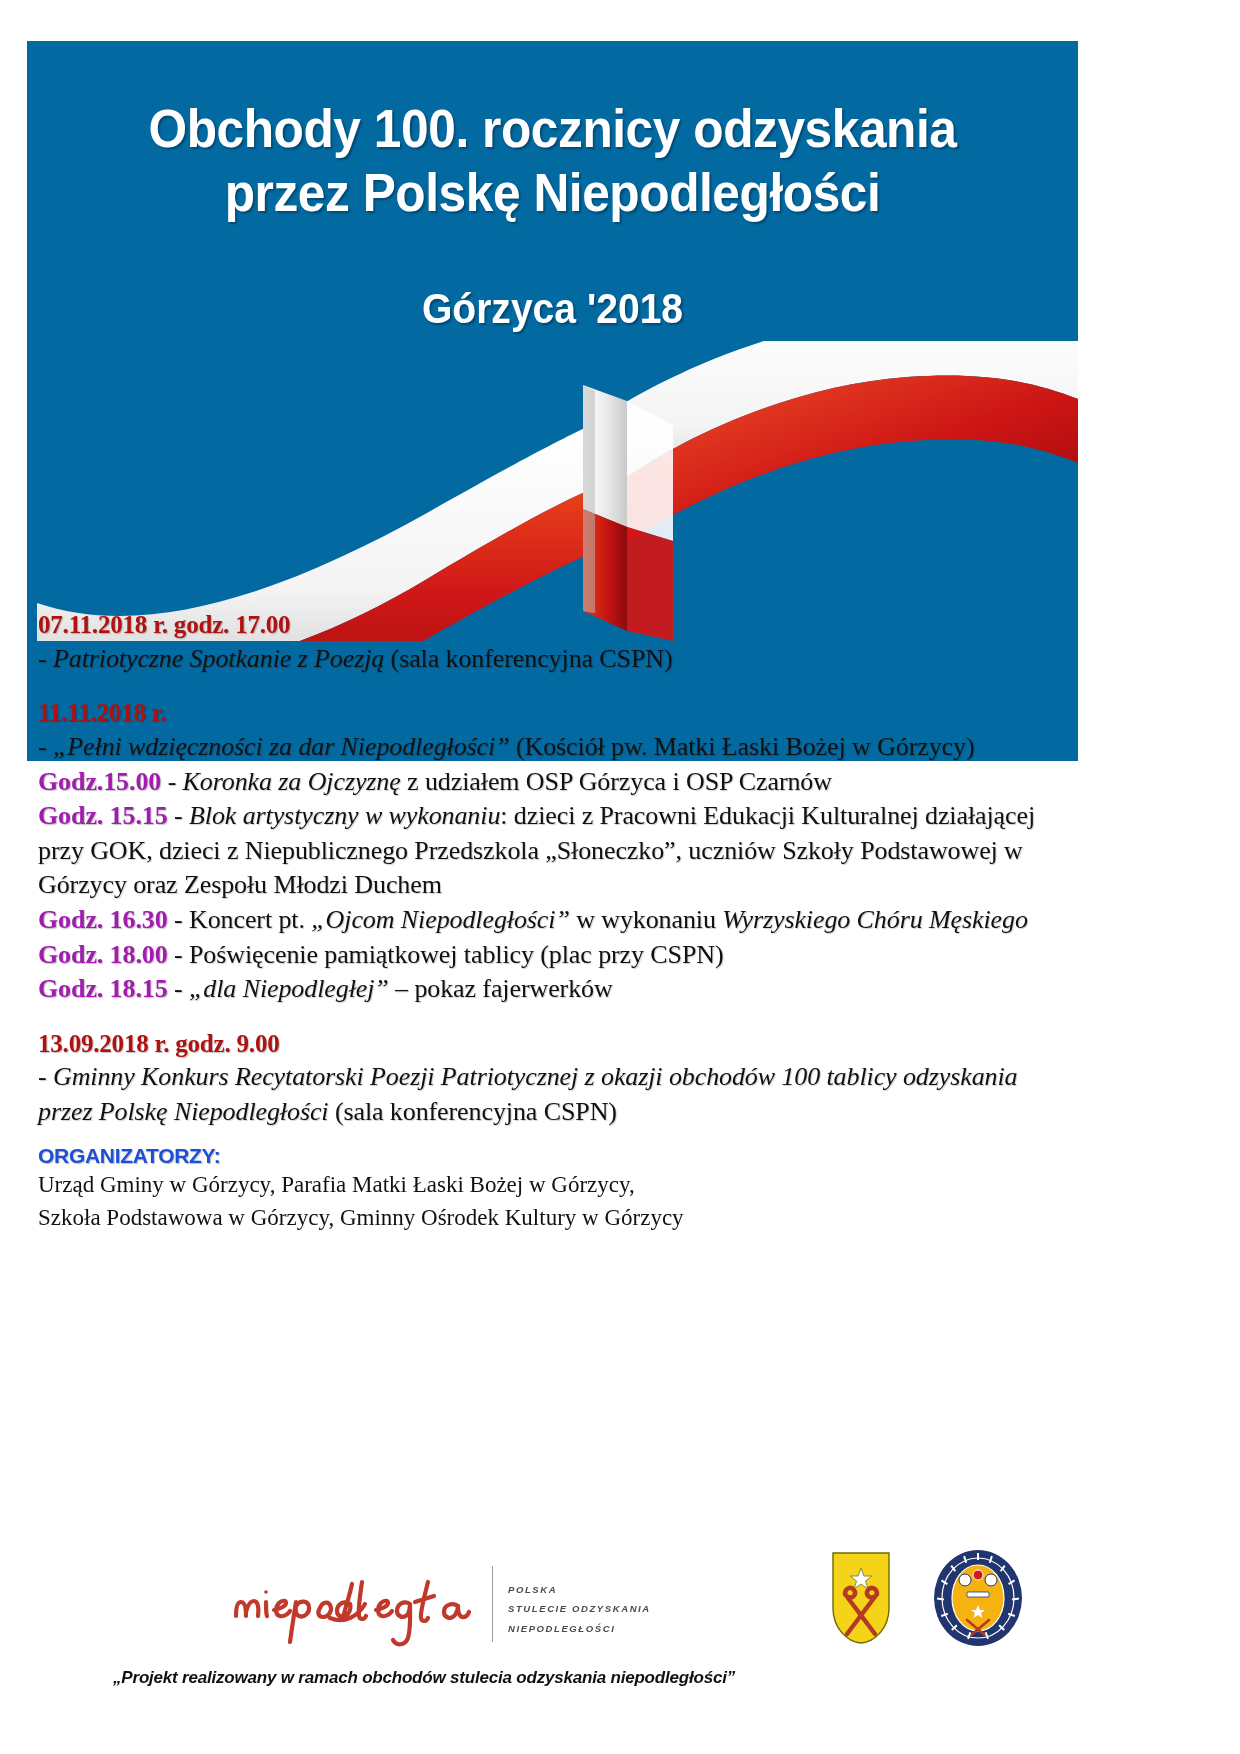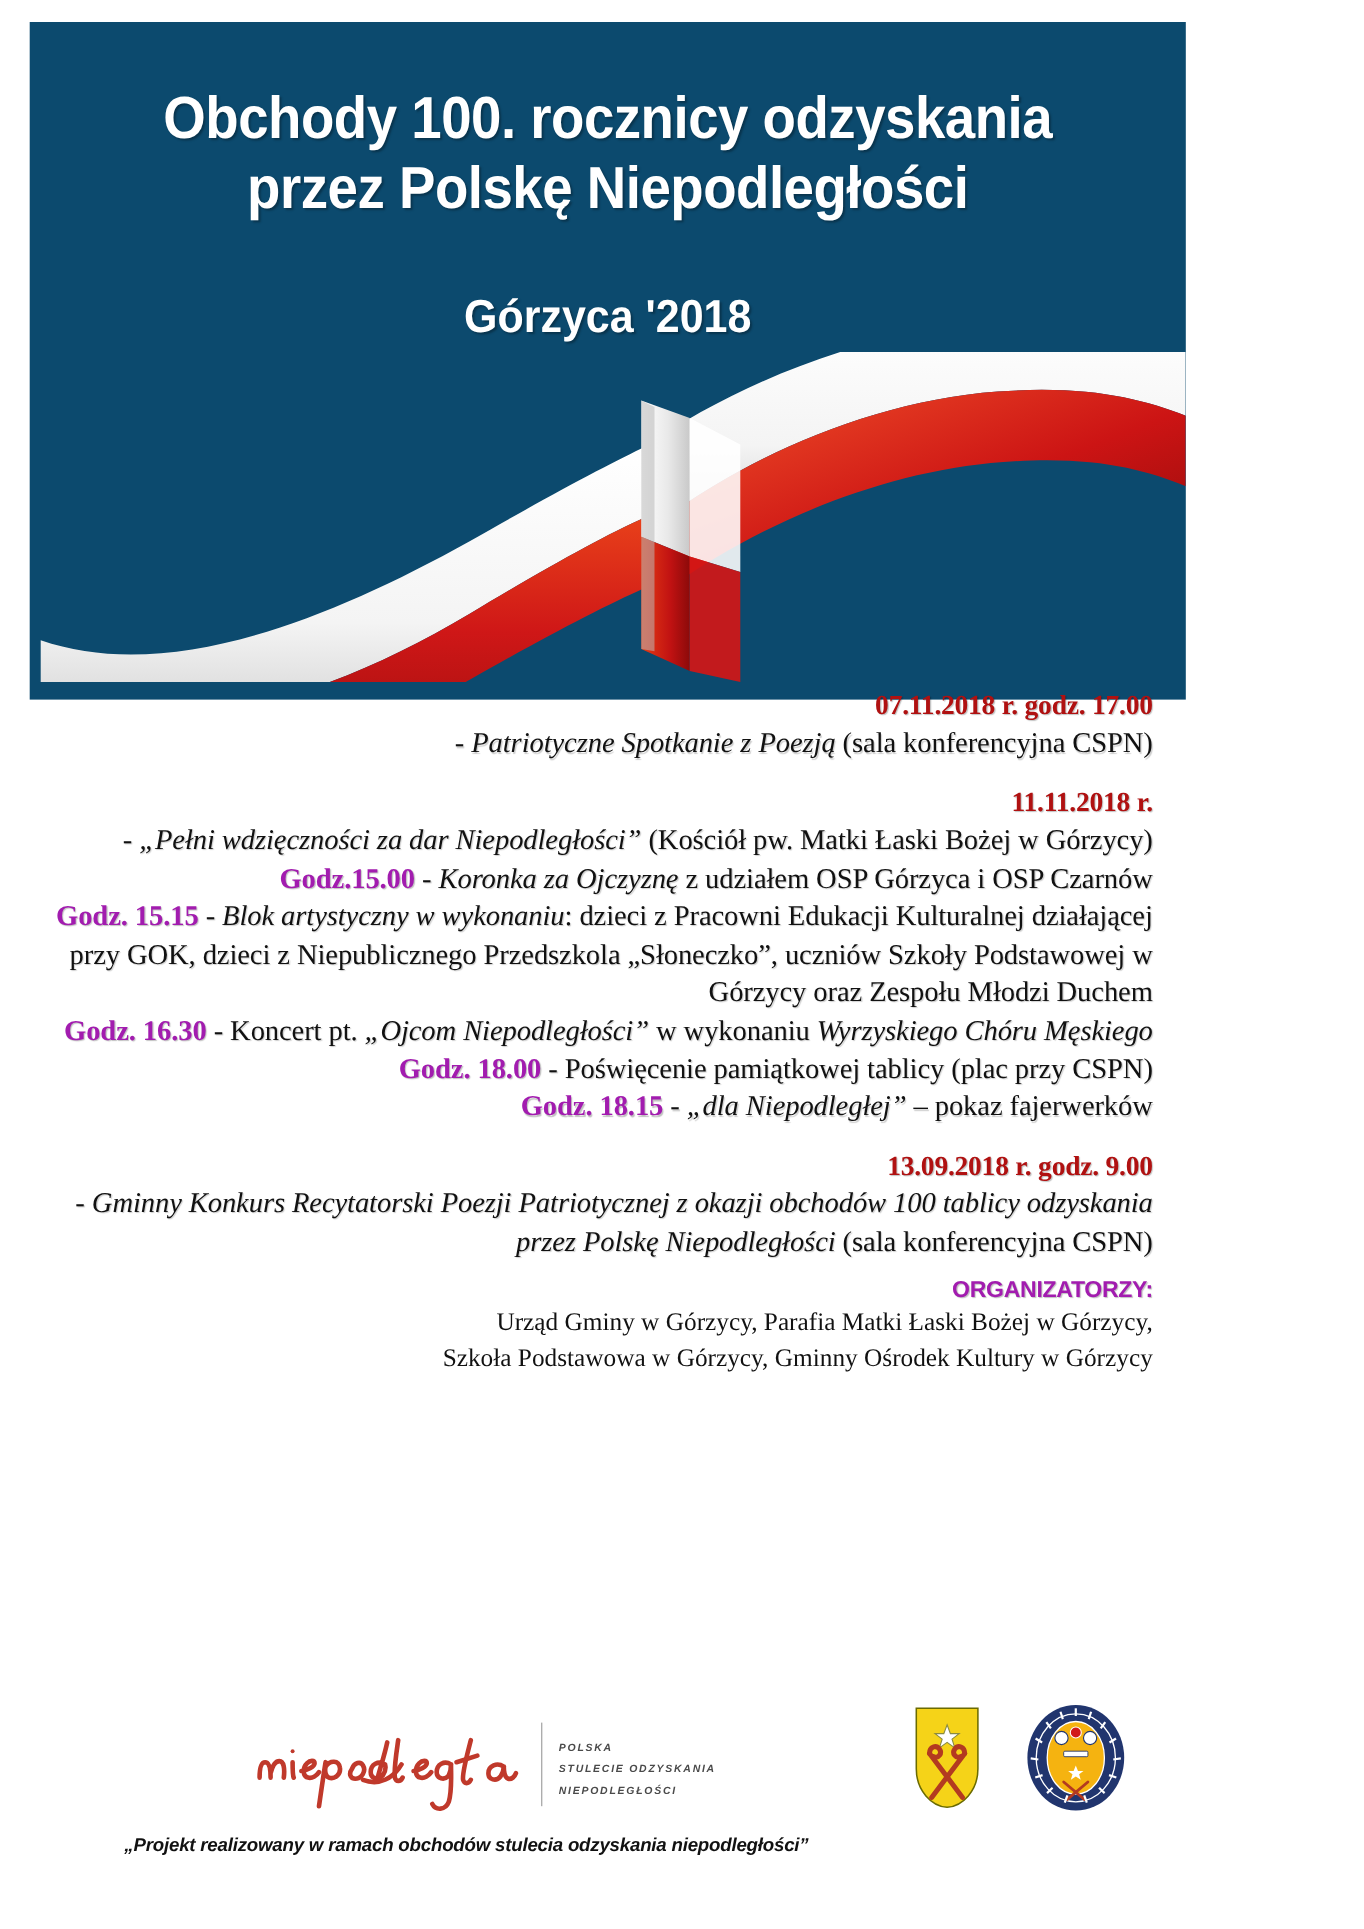--- a/index.html
+++ b/index.html
@@ -12,24 +12,24 @@
     height: 1754px;
     font-family: "Liberation Serif", serif;
     position: relative;
     overflow: hidden;
   }
 
   
   .banner {
     position: absolute;
     left: 27px;
-    top: 20px;
+    top: 41px;
     width: 1051px;
-    height: 616px;
-    background: #0c4a6e;
+    height: 720px;
+    background: #0369a1;
     overflow: hidden;
   }
   .banner-title {
     position: absolute;
     left: 0;
     top: 56px;
     width: 100%;
     text-align: center;
     color: #ffffff;
     font-family: "Liberation Sans", sans-serif;
@@ -59,23 +59,22 @@
     left: 0;
     top: 300px;
     width: 1051px;
     height: 300px;
   }
 
   
   .content {
     position: absolute;
     left: 38px;
-    top: 625px;
+    top: 608px;
     width: 1010px;
-    text-align: right;
   }
   .blk { margin: 0 0 0 0; }
 
   .head-red {
     color: #b01111;
     font-family: "Liberation Serif", serif;
     font-weight: bold;
     font-size: 25px;
     line-height: 1.35;
     letter-spacing: -0.2px;
@@ -95,21 +94,21 @@
   .gap-sm { height: 14px; }
   .gap-md { height: 20px; }
   .it { font-style: italic; }
   .tm {
     color: #a21caf;
     font-weight: bold;
     font-style: normal;
     text-shadow: 1px 1px 1px rgba(0,0,0,0.25);
   }
   .org-head {
-    color: #a21caf;
+    color: #1d4ed8;
     font-family: "Liberation Sans", sans-serif;
     font-weight: bold;
     font-size: 21px;
     letter-spacing: -0.3px;
     margin: 0;
     text-shadow: 1px 1px 1px rgba(0,0,0,0.25);
   }
   .org-line {
     color: #111111;
     font-size: 23px;

